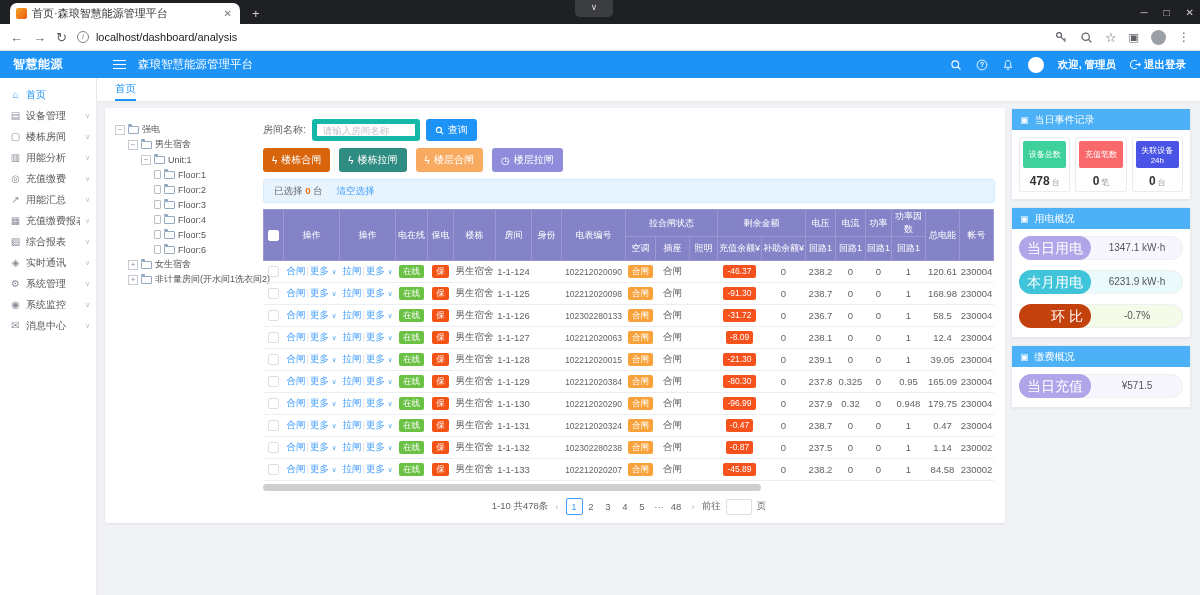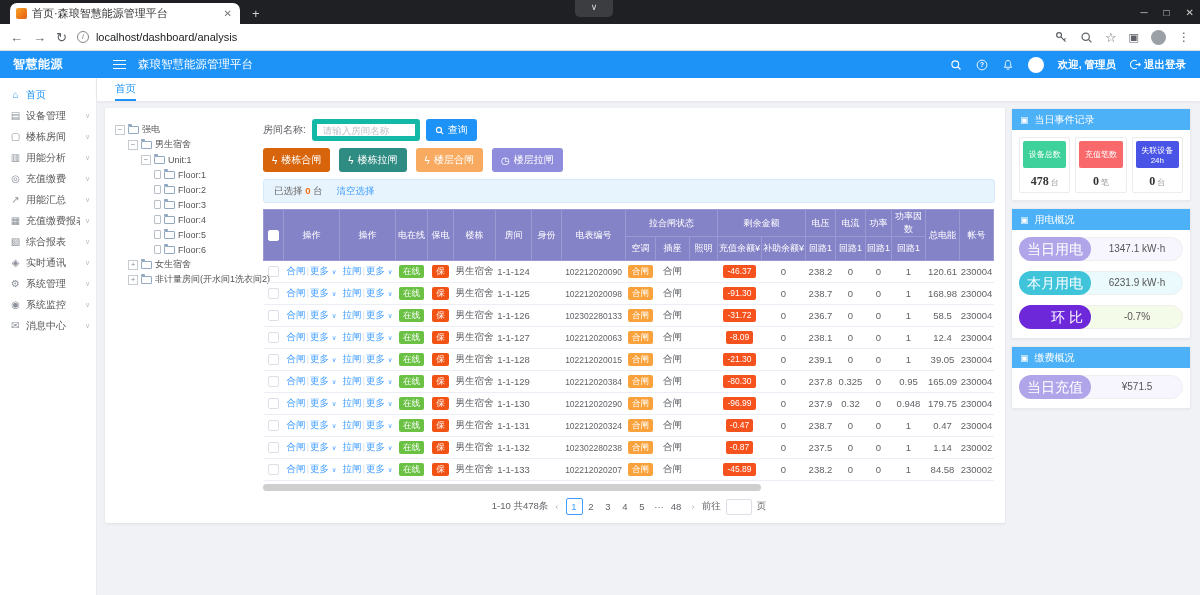--- a/index.html
+++ b/index.html
@@ -106,21 +106,21 @@
 
   
   .right-col { width:180px; flex:0 0 auto; display:flex; flex-direction:column; gap:7px; }
   .rcard { background:#fff; border:1px solid #e8eaee; border-radius:2px; box-shadow:0 1px 2px rgba(0,0,0,.05); }
   .rcard-hd { height:21px; background:#4cb1f7; color:#fff; font-size:10px; display:flex; align-items:center; gap:6px; padding:0 8px; }
   .rcard-hd .pic { font-size:9px; }
   .rcard-bd { padding:7px; }
   .stats3 { display:flex; gap:5px; }
   .mini { flex:1; border:1px solid #ececec; border-radius:2px; padding:3px; text-align:center; }
   .mini-hd { height:27px; border-radius:2px; color:#fff; font-size:8px; display:flex; align-items:center; justify-content:center; padding:0 1px; }
-  .mini-val { margin-top:6px; font-size:12px; font-weight:bold; color:#333;font-family:Liberation Serif, serif; }
+  .mini-val { margin-top:6px; font-size:12px; font-weight:bold; color:#333; }
   .mini-val small { font-size:8px; color:#999; font-weight:normal; margin-left:2px; }
   .stat-row { position:relative; height:24px; margin-bottom:10px; }
   .stat-row:last-child { margin-bottom:2px; }
   .strip { position:absolute; inset:0; border-radius:12px; border:1px solid #efefef; }
   .pill { position:absolute; left:0; top:0; width:72px; height:24px; border-radius:12px; color:#fff;
           font-size:14px; text-align:center; line-height:24px; z-index:1; }
   .stat-val { position:absolute; left:72px; right:0; top:0; text-align:center; line-height:24px; font-size:10px; color:#555; }
 </style>
 </head>
 <body>
@@ -689,21 +689,21 @@
                 <div class="pill" style="background: rgb(177, 165, 233);">当日用电</div>
                 <div class="stat-val">1347.1 kW·h</div>
               </div>
               <div class="stat-row">
                 <div class="strip" style="background: rgb(234, 250, 253);"></div>
                 <div class="pill" style="background: rgb(63, 196, 218);">本月用电</div>
                 <div class="stat-val">6231.9 kW·h</div>
               </div>
               <div class="stat-row">
                 <div class="strip" style="background: rgb(245, 251, 233);"></div>
-                <div class="pill" style="background: #6d28d9; padding-left: 24px;">环 比</div>
+                <div class="pill" style="background: #c2410c; padding-left: 24px;">环 比</div>
                 <div class="stat-val">-0.7%</div>
               </div>
             </div>
         </div>
         <div class="rcard">
           <div class="rcard-hd">
               <span class="pic">▣</span>
             <span>缴费概况</span>
             </div>
           <div class="rcard-bd" id="payRows">

